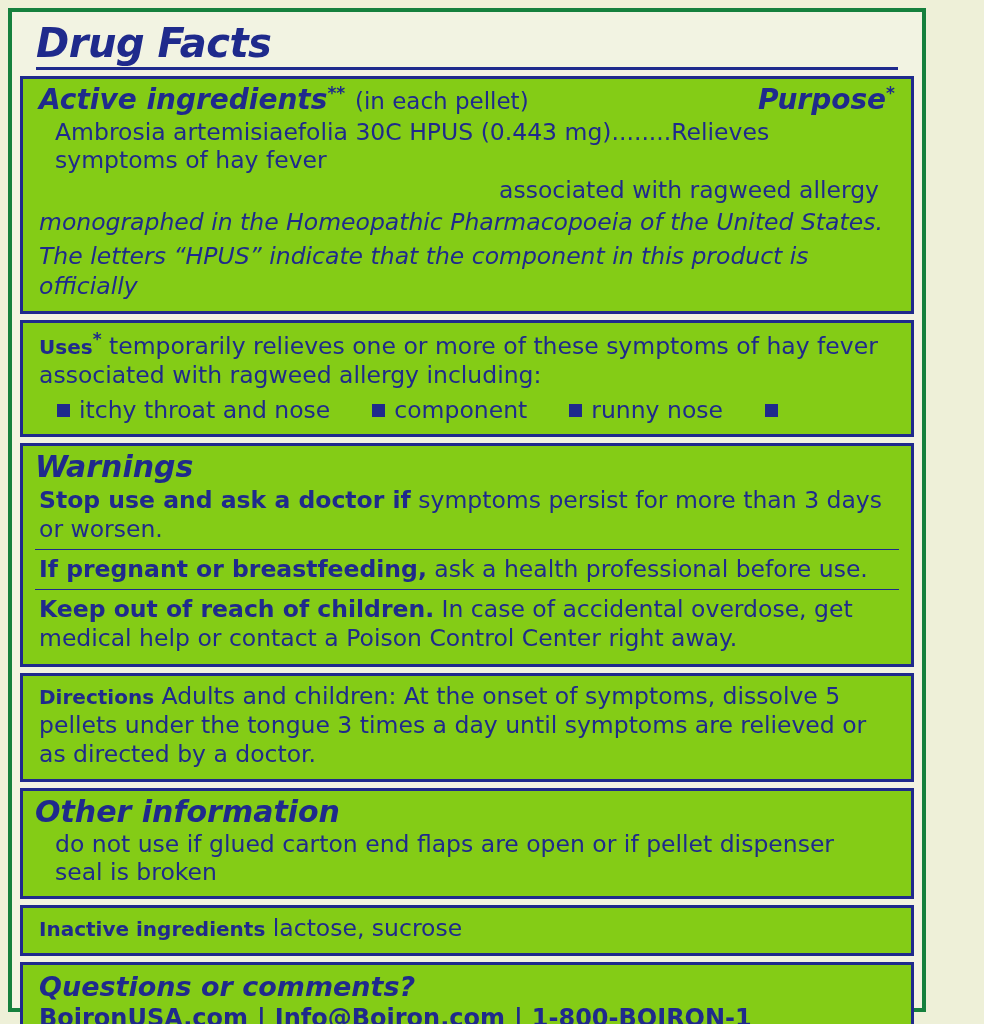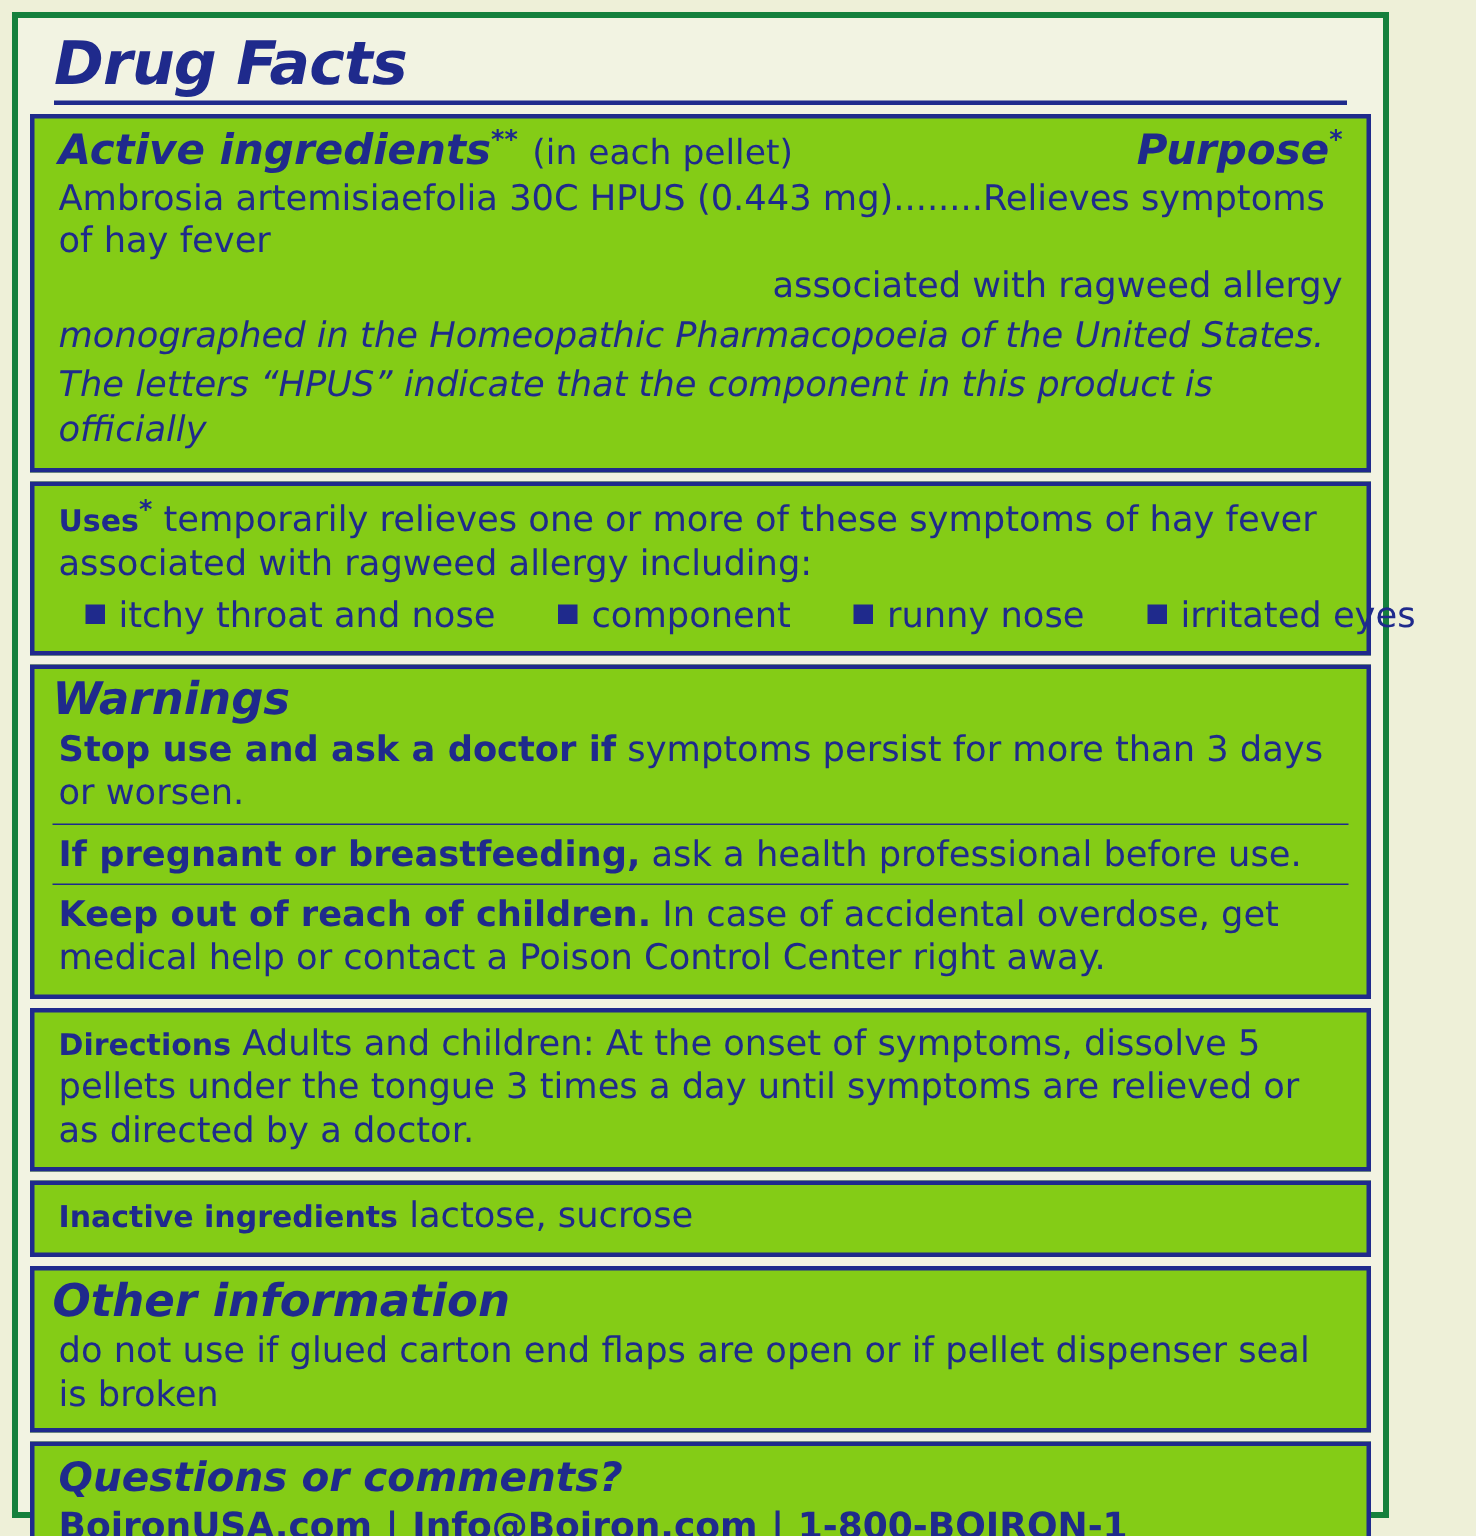--- a/index.html
+++ b/index.html
@@ -80,21 +80,21 @@
   }
   .normal {
     font-weight: normal;
     font-style: normal;
     font-size: 23px;
     line-height: 1.2;
   }
   .body-txt {
     font-size: 23.5px;
     line-height: 1.22;
-    margin: 1px 4px;
+    margin: 1px 20px;
   }
   .body-txt.right {
     text-align: right;
   }
   .ital {
     font-style: italic;
     font-size: 23.5px;
     line-height: 1.26;
     margin: 4px 4px 2px 4px;
   }
@@ -198,21 +198,20 @@
       <span class="bullet">
           <span class="sq"></span>
           <span>component</span>
         </span>
       <span class="bullet">
           <span class="sq"></span>
           <span>runny nose</span>
         </span>
       <span class="bullet">
           <span class="sq"></span>
-          <span>irritated eyes</span>
         </span>
     </div>
   </div>
 
   <div class="panel">
     <div class="sec-head-lg">Warnings</div>
     <div class="flow">
       <span class="inline-head">Stop use and ask a doctor if</span><span> symptoms persist for more than 3 days or worsen.</span>
     </div>
     <div class="thin-rule"></div>
@@ -226,29 +225,29 @@
   </div>
 
   <div class="panel">
     <div class="flow">
       <span class="lead">Directions</span>
       <span>Adults and children: At the onset of symptoms, dissolve 5 pellets under the tongue 3 times a day until symptoms are relieved or as directed by a doctor.</span>
     </div>
   </div>
 
   <div class="panel">
+    <div class="sec-head-lg">Other information</div>
+    <div class="body-txt">do not use if glued carton end flaps are open or if pellet dispenser seal is broken</div>
+  </div>
+
+  <div class="panel">
     <div class="flow">
       <span class="lead">Inactive ingredients</span>
       <span>lactose, sucrose</span>
     </div>
-  </div>
-
-  <div class="panel">
-    <div class="sec-head-lg">Other information</div>
-    <div class="body-txt">do not use if glued carton end flaps are open or if pellet dispenser seal is broken</div>
   </div>
 
   <div class="panel">
     <div class="q-head">Questions or comments?</div>
     <div class="contact">
       <span>BoironUSA.com</span>
       <span class="sep">|</span>
       <span>Info@Boiron.com</span>
       <span class="sep">|</span>
       <span>1-800-BOIRON-1</span>

